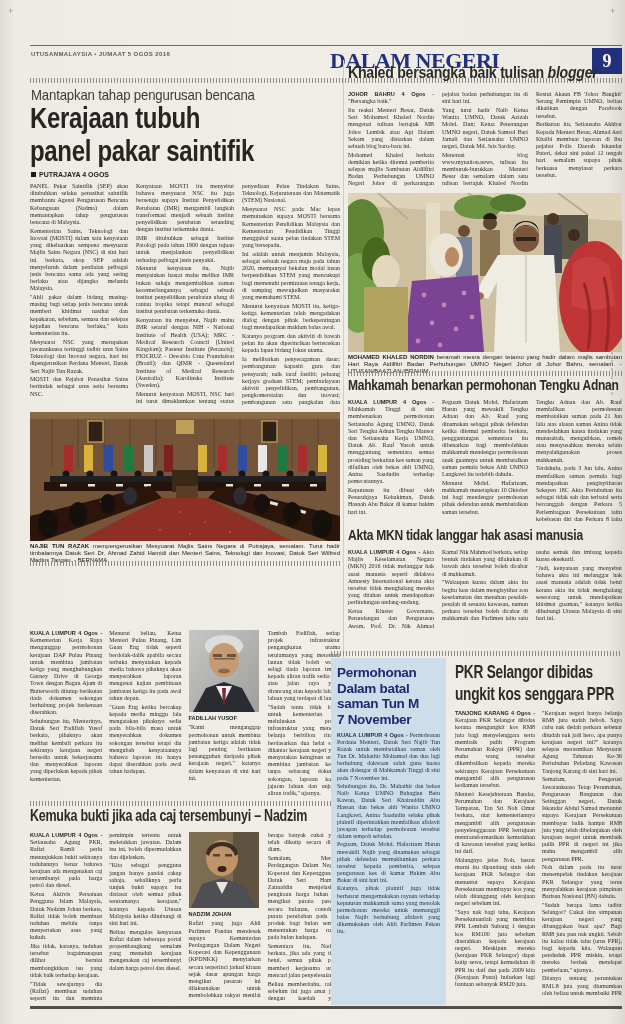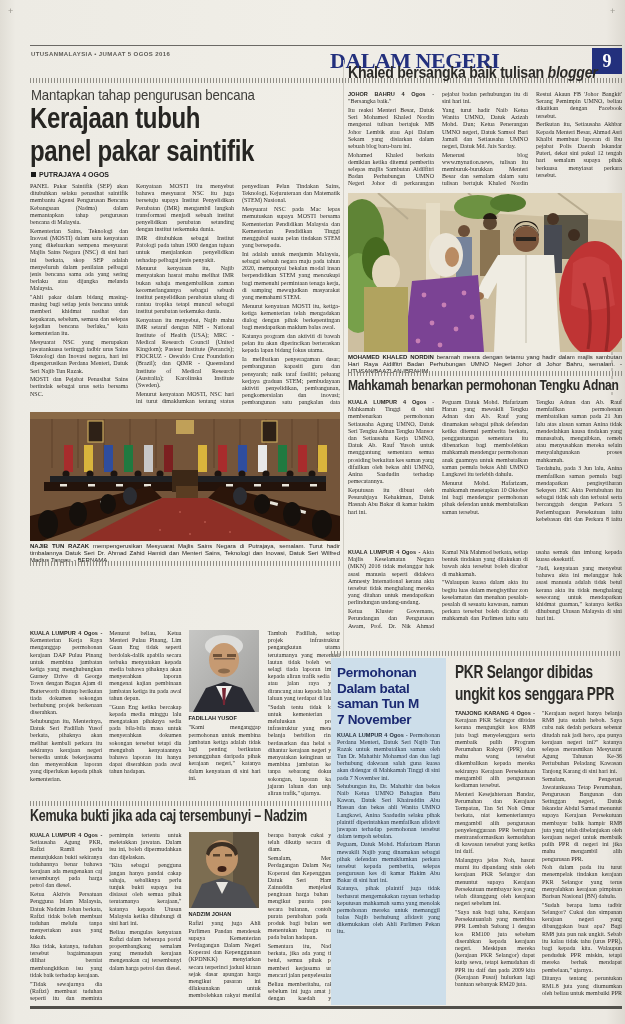--- a/index.html
+++ b/index.html
@@ -315,20 +315,23 @@
   </div>
   <div class="abs body-text cols3" style="left:348px;top:399px;width:274px;height:124px">
       <p><b>KUALA LUMPUR 4 Ogos -</b> Mahkamah Tinggi di sini membenarkan permohonan Setiausaha Agung UMNO, Datuk Seri Tengku Adnan Tengku Mansor dan Setiausaha Kerja UMNO, Datuk Ab. Rauf Yusoh untuk menggantung sementara semua prosiding berkaitan kes saman yang difailkan oleh bekas ahli UMNO, Anina Saadudin terhadap pemecatannya.</p>
       <p>Keputusan itu dibuat oleh Pesuruhjaya Kehakiman, Datuk Hasnah Abu Bakar di kamar hakim hari ini.</p>
       <p>Peguam Datuk Mohd. Hafarizam Harun yang mewakili Tengku Adnan dan Ab. Rauf yang dinamakan sebagai pihak defendan ketika ditemui pemberita berkata, penggantungan sementara itu dibenarkan bagi membolehkan mahkamah mendengar permohonan anak guamnya untuk membatalkan saman pemula bekas Ahli UMNO Langkawi itu terlebih dahulu.</p>
       <p>Menurut Mohd. Hafarizam, mahkamah menetapkan 10 Oktober ini bagi mendengar permohonan pihak defendan untuk membatalkan saman tersebut.</p>
       <p>Tengku Adnan dan Ab. Rauf memfailkan permohonan membatalkan saman pada 21 Jun lalu atas alasan saman Anina tidak mendedahkan kausa tindakan yang munasabah, mengaibkan, remeh atau menyusahkan mereka selain menyalahgunakan proses mahkamah.</p>
       <p>Terdahulu, pada 3 Jun lalu, Anina memfailkan saman pemula bagi mendapatkan pengisytiharan Seksyen 18C Akta Pertubuhan itu sebagai tidak sah dan terbatal serta bercanggah dengan Perkara 5 Perlembagaan Persekutuan iaitu kebebasan diri dan Perkara 8 iaitu kesamarataan di sisi undang-undang.</p>
     </div>
 
+  <div class="abs hl-light" style="left:348px;top:527px;width:276px;font-size:14.5px">
+    <span class="cond" style="transform:scaleX(.83)">Akta MKN tidak langgar hak asasi manusia</span>
+  </div>
   <div class="abs body-text cols3" style="left:348px;top:549px;width:274px;height:99px">
       <p><b>KUALA LUMPUR 4 Ogos -</b> Akta Majlis Keselamatan Negara (MKN) 2016 tidak melanggar hak asasi manusia seperti didakwa Amnesty International kerana akta tersebut tidak menghalang mereka yang ditahan untuk mendapatkan perlindungan undang-undang.</p>
       <p>Ketua Kluster Governans, Perundangan dan Pengurusan Awam, Prof. Dr. Nik Ahmad Kamal Nik Mahmod berkata, setiap bentuk tindakan yang dilakukan di bawah akta tersebut boleh dicabar di mahkamah.</p>
       <p>"Walaupun kuasa dalam akta itu begitu luas dalam mengisytihar zon keselamatan dan menahan pesalah-pesalah di sesuatu kawasan, namun perkara tersebut boleh dicabar di mahkamah dan Parlimen iaitu satu usaha semak dan imbang kepada kuasa eksekutif.</p>
       <p>"Jadi, kenyataan yang menyebut bahawa akta ini melanggar hak asasi manusia adalah tidak betul kerana akta itu tidak menghalang seseorang untuk mendapatkan khidmat guaman," katanya ketika dihubungi Utusan Malaysia di sini hari ini.</p>
     </div>
   <div class="abs dots" style="left:331px;top:651px;width:291px"></div>
 
   <div class="abs najib-box" style="left:331px;top:658px;width:115px;height:347px">
     <div class="najib-hl">

